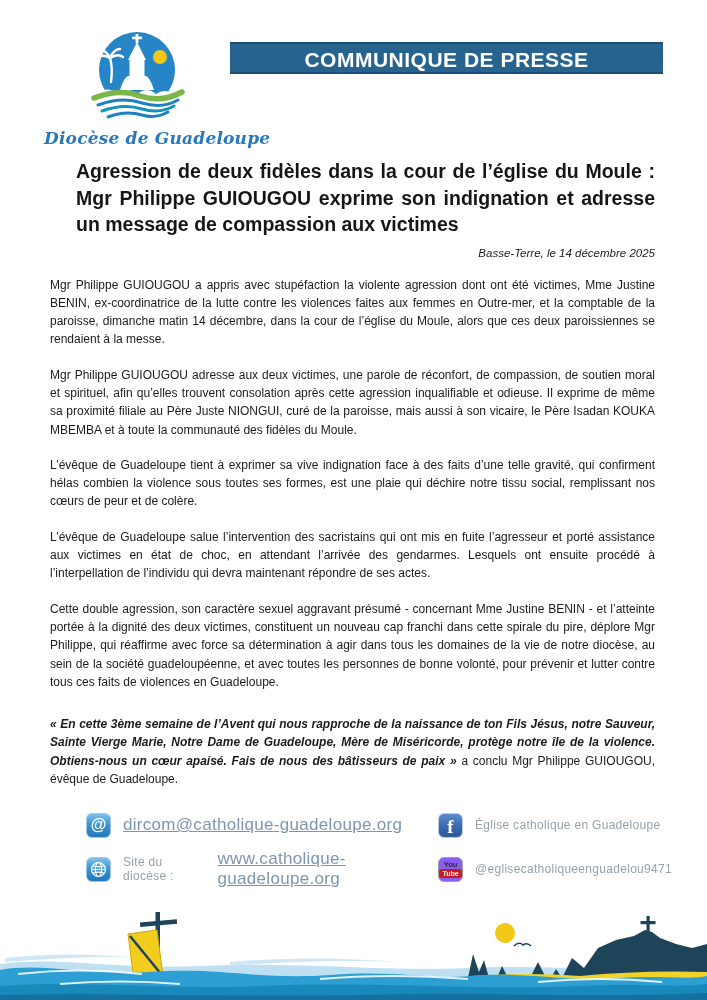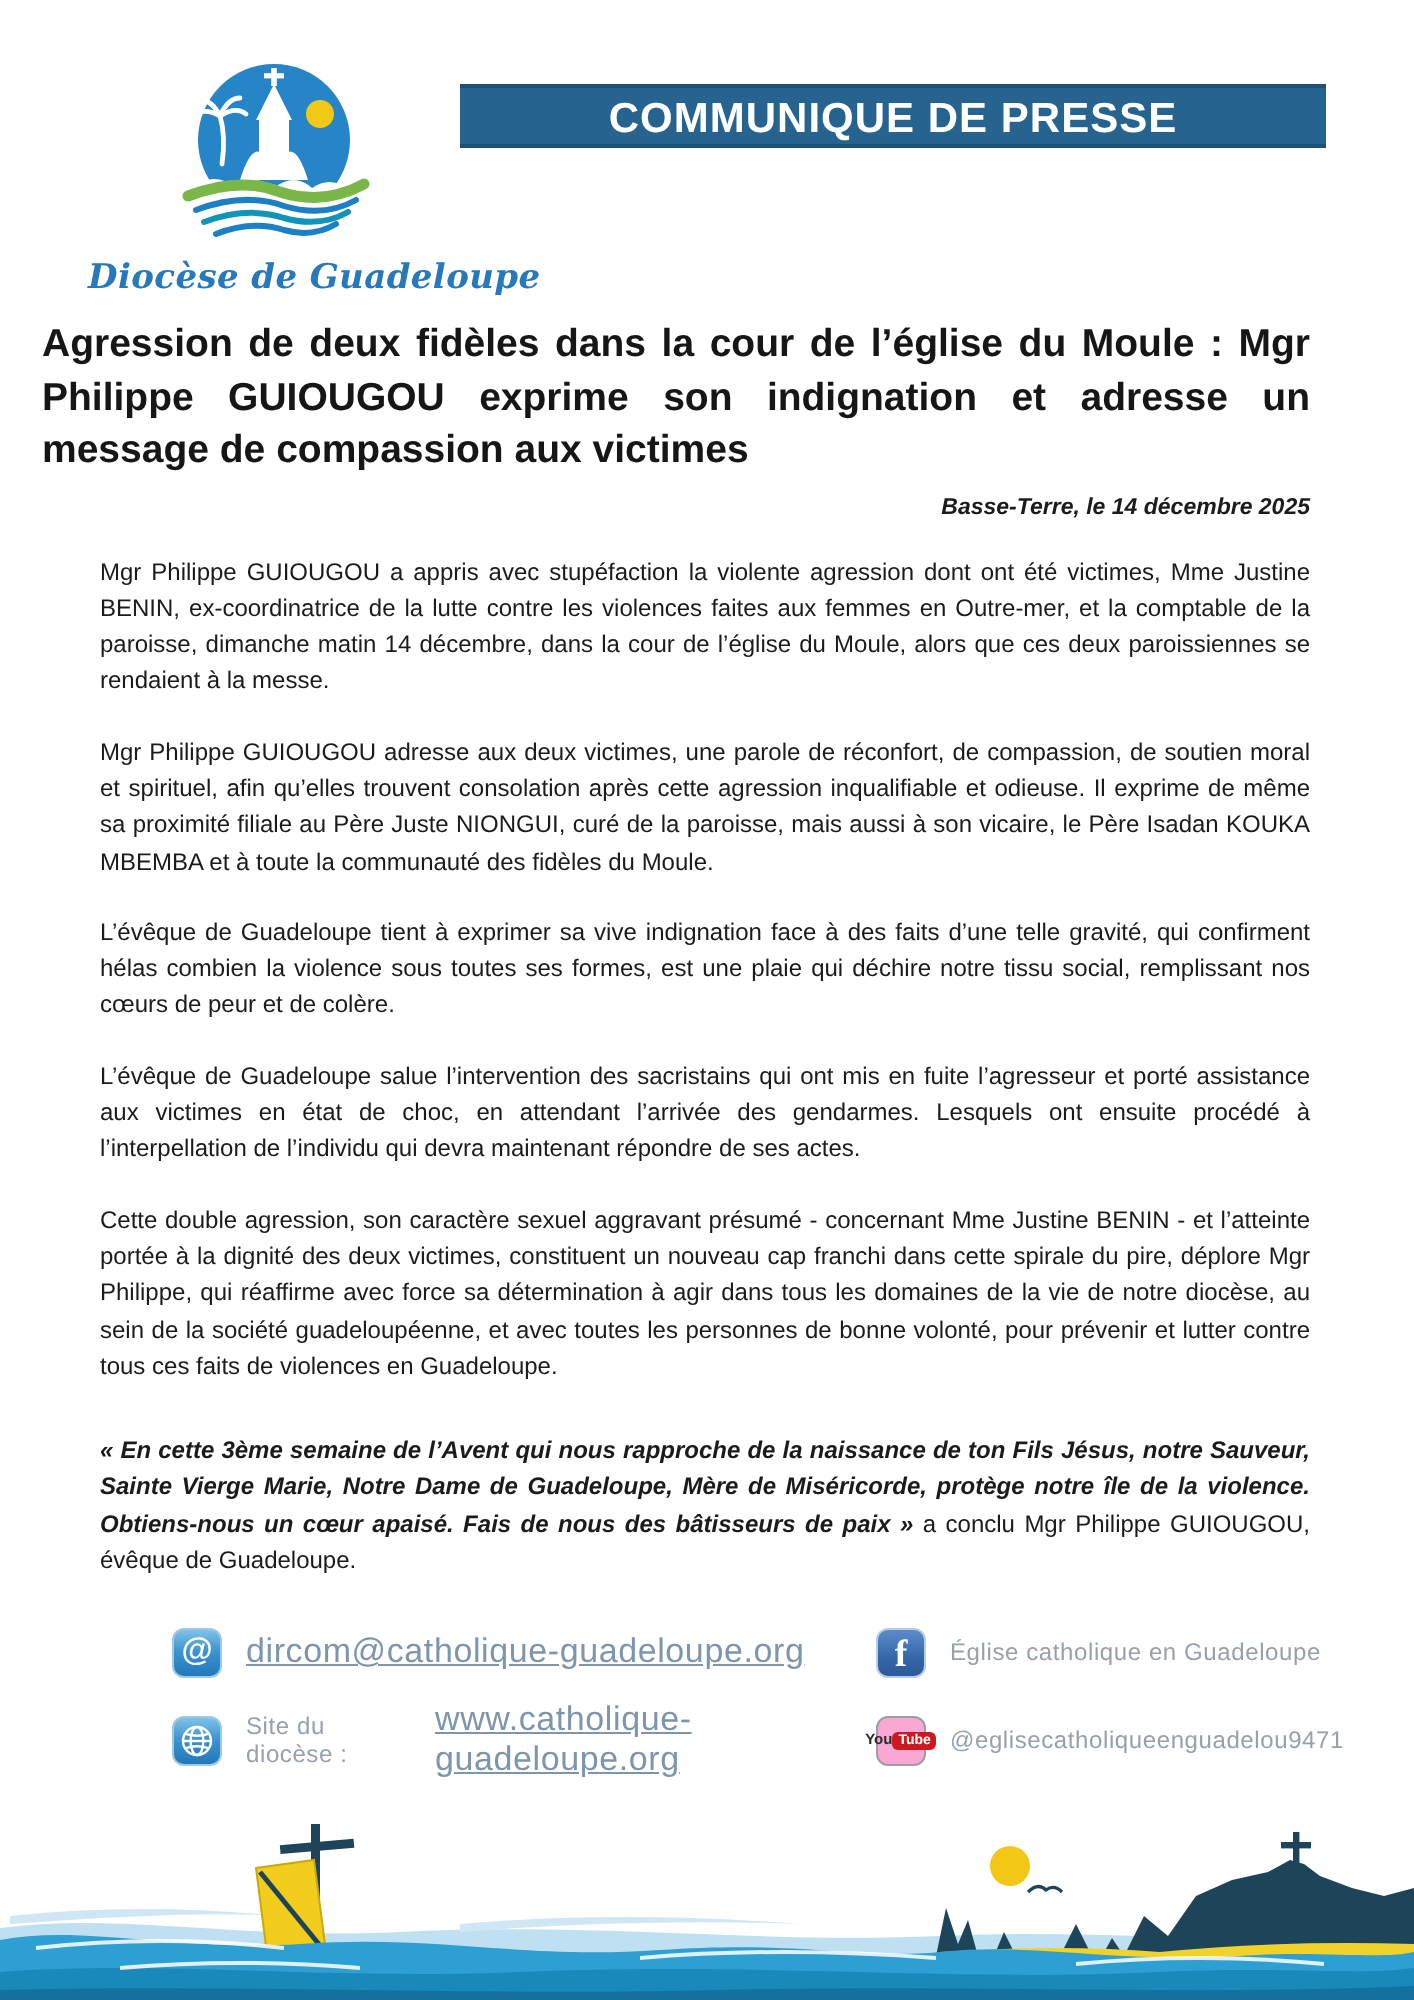--- a/index.html
+++ b/index.html
@@ -19,26 +19,26 @@
   .banner {
     flex:1; height:32px; margin-top:12px; background:#26648f;
     border-top:2px solid #1d5076; border-bottom:2px solid #1d5076;
     display:flex; align-items:flex-end; justify-content:center;
   }
   .banner-label {
     color:#ffffff; font-weight:bold; font-size:21px; letter-spacing:.5px; white-space:nowrap;
   }
   
   .headline {
-    margin:10px 52px 0 21px; font-size:19.5px; font-weight:bold;
+    margin:10px 52px 0 76px; font-size:19.5px; font-weight:bold;
     line-height:26.5px; text-align:justify; color:#161616;
   }
   .dateline {
     margin:9px 52px 0 50px; text-align:right;
-    font-size:11.5px; font-weight:bold; font-style:italic;
+    font-size:11.5px; font-weight:normal; font-style:italic;
   }
   .body-copy { margin:7px 52px 0 50px; }
   .body-copy p {
     margin-top:17px; font-size:12px; line-height:18.3px; text-align:justify;
   }
   .body-copy p.quote { margin-top:24px; }
   .quote .q { font-weight:bold; font-style:italic; }
   .contact-line {
     margin:16px 52px 0 50px; font-size:11px; font-weight:bold; letter-spacing:.1px;
   }
@@ -55,21 +55,21 @@
     color:#7d96ad; text-decoration:underline; font-size:17px; letter-spacing:.3px; cursor:pointer;
   }
   .sq-icon {
     width:25px; height:25px; border-radius:6px; flex:0 0 25px;
     display:flex; align-items:center; justify-content:center;
   }
   .blue-grad { background:linear-gradient(180deg,#7fc2e8 0%,#3e95cf 45%,#2277bb 100%); border:1px solid #9fc9e4; }
   .at-glyph { color:#ffffff; font-size:16px; font-weight:bold; line-height:1; }
   .fb { background:linear-gradient(180deg,#5c8ccc 0%,#3566a8 60%,#2c5a99 100%); border:1px solid #b9cde6; }
   .fb-glyph { color:#ffffff; font-family:"Liberation Serif", serif; font-weight:bold; font-size:19px; line-height:1; margin-top:3px; }
-  .yt { background:#f9a8d4; border:1px solid #9aa0a4; flex-direction:row; gap:0; padding:2px 1px; }
+  .yt { background:#8b5cf6; border:1px solid #9aa0a4; flex-direction:column; gap:0; padding:2px 1px; }
   .yt-you { font-size:7.5px; font-weight:bold; color:#2b2b2b; line-height:8px; }
   .yt-tube { font-size:7px; font-weight:bold; color:#ffffff; background:#cc181e; border-radius:3px; padding:0 3px; line-height:9px; }
   
   .shore { position:absolute; left:0; bottom:0; width:707px; height:108px; }
 </style>
 </head>
 <body>
 
 <div class="page">
 

